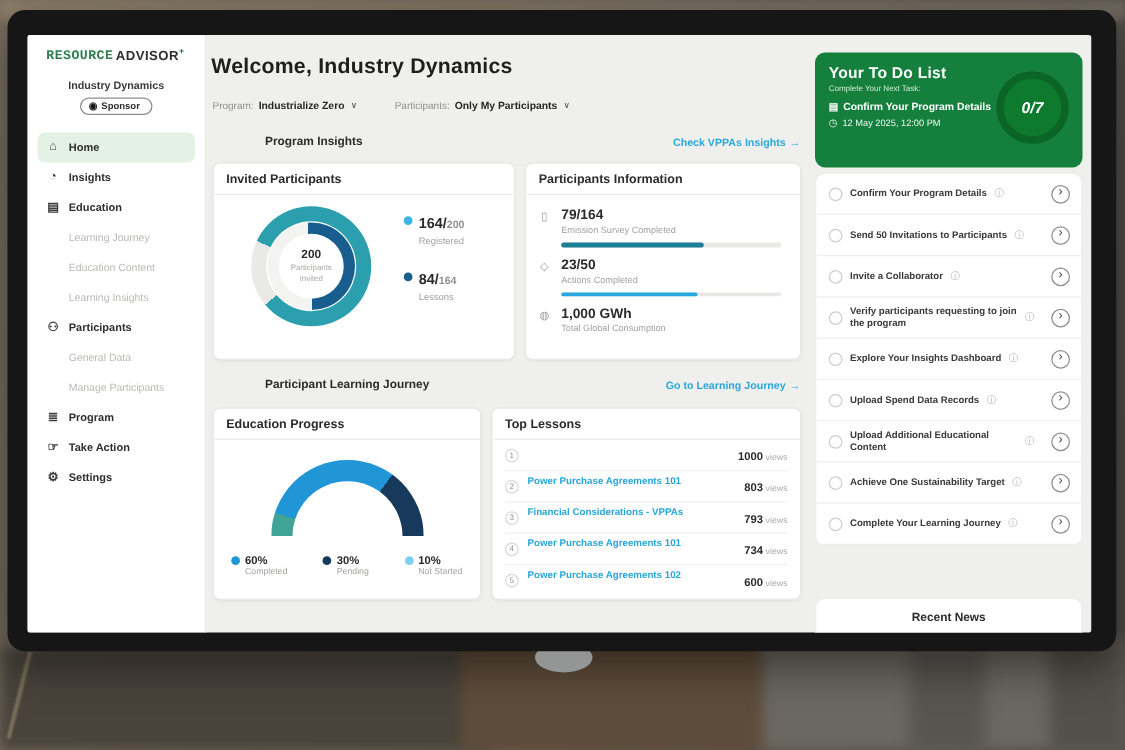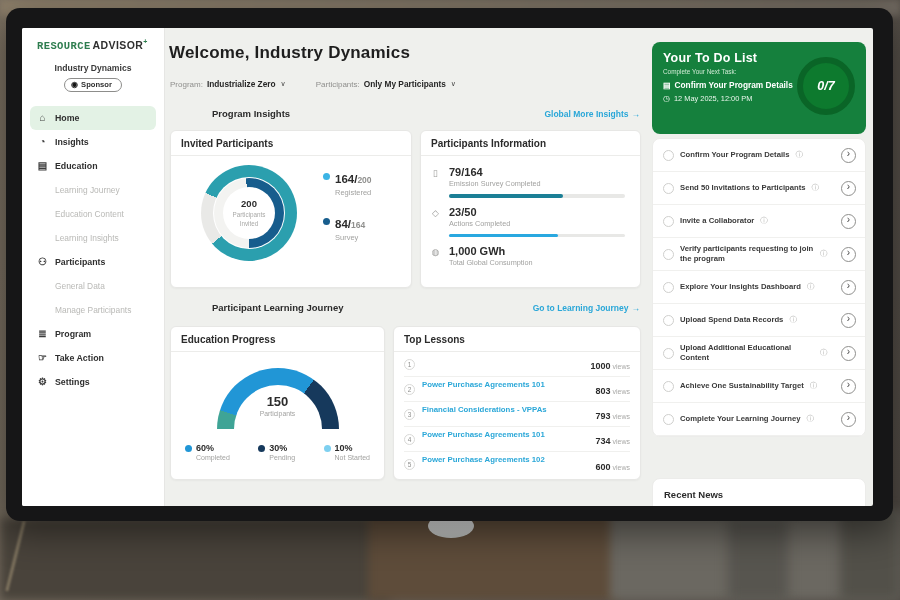--- a/index.html
+++ b/index.html
@@ -126,21 +126,21 @@
   .tg-ring span { font-size:12.5px; font-weight:bold; font-style:italic; }
 
   .todo-list { position:absolute; left:4px; top:110px; width:214px; background:#fff; border-radius:8px; border:1px solid #ececea; }
   .task { display:flex; align-items:center; height:33px; padding:0 9px 0 10px; border-bottom:1px solid #f0f0ee; gap:6px; }
   .task-check { width:11px; height:11px; border:1.3px solid #cfcfcd; border-radius:50%; flex:none; }
   .task-label { font-size:7.7px; font-weight:bold; color:#3a3a3a; line-height:1.3; max-width:134px; }
   .task-info { font-size:7.5px; color:#b0b0ae; }
   .task-go { margin-left:auto; width:15px; height:15px; border:1.2px solid #8f8f8d; border-radius:50%;
     display:flex; align-items:center; justify-content:center; font-size:10px; color:#4a4a4a; flex:none; line-height:0; padding-bottom:2px; }
   .news { position:absolute; left:4px; top:450px; width:214px; height:40px; background:#fff;
-    border:1px solid #ececea; border-radius:8px 8px 0 0; }
+    border:1px solid #ececea; border-radius:8px 8px 0 0;text-align:center; }
   .news-title { font-size:9.5px; font-weight:bold; color:#2b2b2b; padding:10px 11px 8px; border-bottom:1px solid #f0f0ee; }
 </style>
 </head>
 <body>
 
 <div class="bg-main"></div>
 <div class="bg-top"></div>
 <div class="bg-bottom-left"></div>
 <div class="bg-bottom-center"></div>
 <div class="bg-bottom-right"></div>
@@ -226,21 +226,21 @@
         <div class="filter">
           <span>Participants:</span>
           <b>Only My Participants</b>
           <span class="caret">∨</span>
         </div>
       </div>
 
       <div class="sec" id="sec-insights">
         <span class="sec-title">Program Insights</span>
         <span class="sec-link">
-          <span>Global More Insights</span><span class="arr">→</span>
+          <span>Check VPPAs Insights</span><span class="arr">→</span>
         </span>
       </div>
 
       <div class="card" id="card-invited">
         <div class="card-title">Invited Participants</div>
         <div class="donut-wrap">
           <div class="donut-outer" style="background: conic-gradient(from -65deg, rgb(43, 159, 174) 0deg, rgb(43, 159, 174) 295.2deg, rgb(233, 233, 231) 295.2deg, rgb(233, 233, 231) 360deg);"></div>
           <div class="donut-inner" style="background: conic-gradient(from -5deg, rgb(23, 93, 141) 0deg, rgb(23, 93, 141) 184.32deg, rgb(243, 243, 241) 184.32deg, rgb(243, 243, 241) 360deg);"></div>
           <div class="donut-center">
             <div class="donut-num">200</div>
@@ -253,21 +253,21 @@
               <span class="dl-dot" style="background: rgb(60, 180, 229);"></span>
               <span>
                 <span class="dl-big">164/</span><span class="dl-small">200</span>
                 <div class="dl-label">Registered</div>
               </span>
             </div>
             <div class="dl-item">
               <span class="dl-dot" style="background: rgb(23, 93, 141);"></span>
               <span>
                 <span class="dl-big">84/</span><span class="dl-small">164</span>
-                <div class="dl-label">Survey</div>
+                <div class="dl-label">Lessons</div>
               </span>
             </div>
           </div>
       </div>
 
       <div class="card" id="card-info">
         <div class="card-title">Participants Information</div>
         <div class="stats">
 
         <div class="stat">
@@ -306,24 +306,20 @@
         <span class="sec-link">
           <span>Go to Learning Journey</span><span class="arr">→</span>
         </span>
       </div>
 
       <div class="card" id="card-edu">
         <div class="card-title">Education Progress</div>
         <div class="gauge-wrap">
           <div class="gauge-arc" style="background: conic-gradient(from 270deg, rgb(63, 164, 150) 0deg, rgb(63, 164, 150) 18deg, rgb(33, 150, 214) 18deg, rgb(33, 150, 214) 126deg, rgb(22, 57, 92) 126deg, rgb(22, 57, 92) 180deg, transparent 180deg, transparent 360deg);"></div>
           <div class="gauge-hole"></div>
-          <div class="gauge-center">
-            <div class="gauge-num">150</div>
-            <div class="gauge-sub">Participants</div>
-          </div>
         </div>
         <div class="glegend">
 
         <div class="gl-item">
               <span class="gl-dot" style="background: rgb(33, 150, 214);"></span>
               <span>
                 <div class="gl-val">60%</div>
                 <div class="gl-label">Completed</div>
               </span>
             </div>

